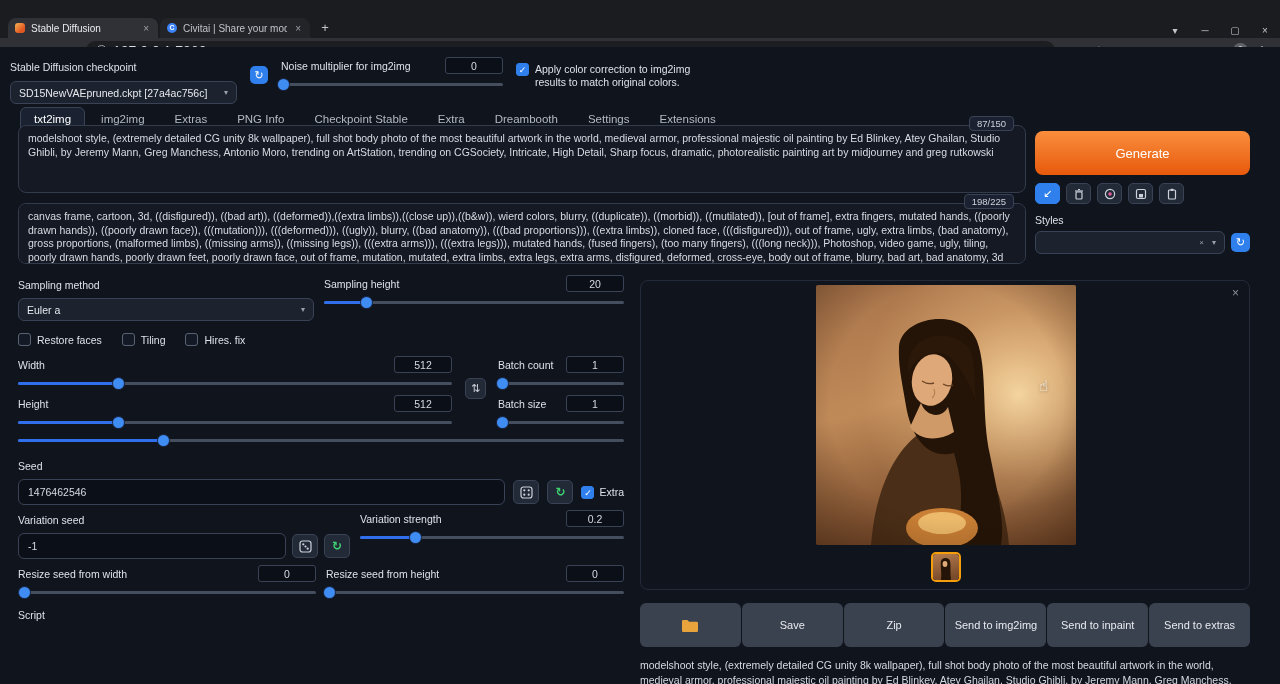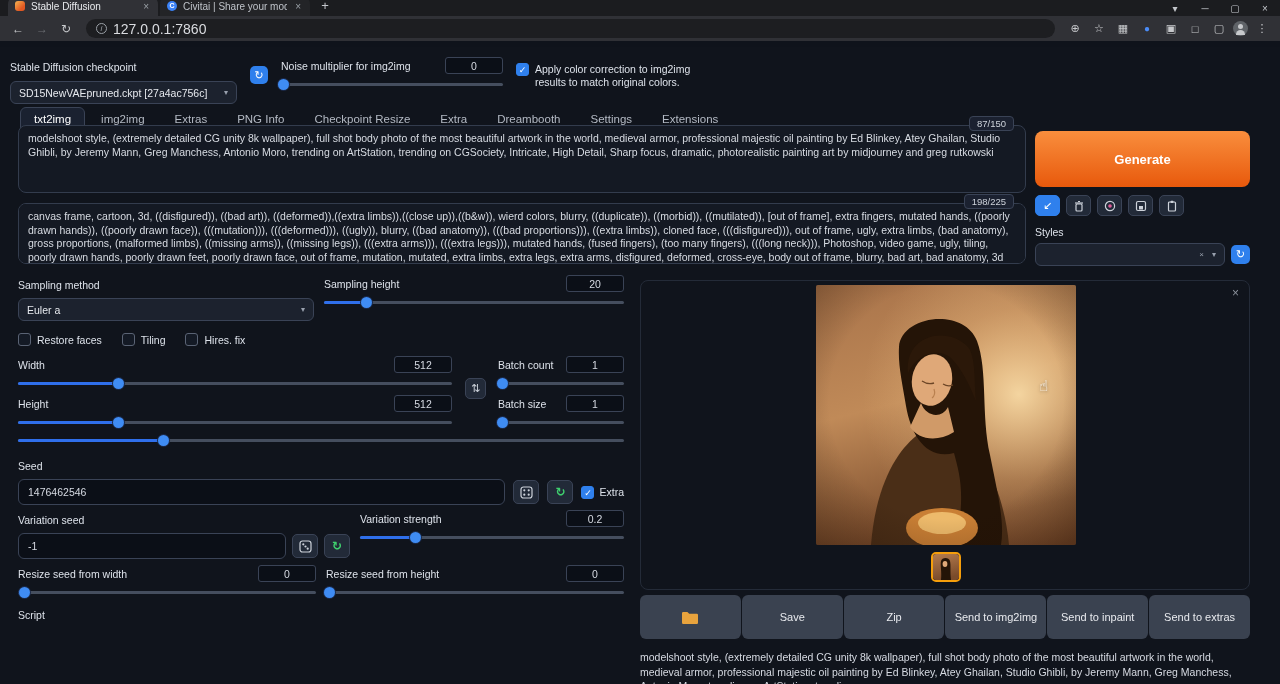--- a/index.html
+++ b/index.html
@@ -1,20 +1,20 @@
 <!DOCTYPE html>
 <html><head>
 <meta charset="utf-8">
 <style>
   *{box-sizing:border-box;margin:0;padding:0}
   html,body{background:#000;font-family:"Liberation Sans","DejaVu Sans",sans-serif}
   .screen{position:relative;width:1280px;height:684px;overflow:hidden;background:#0f131b}
 
   
-  .tabstrip{height:16px;background:#1b1c1f;display:flex;align-items:flex-end;padding-left:8px}
+  .tabstrip{height:38px;background:#1b1c1f;display:flex;align-items:flex-end;padding-left:8px}
   .btab{width:150px;height:20px;display:flex;align-items:center;gap:6px;padding:0 7px;font-size:10px;
         color:#bfc3c9;background:#232427;border-radius:8px 8px 0 0;margin-right:2px;cursor:pointer}
   .btab.active{background:#303136;color:#e8eaed}
   .btab .title{white-space:nowrap;overflow:hidden;flex:1}
   .tclose{font-size:10px;color:#9aa0a6;padding:0 2px}
   .favicon{width:10px;height:10px;border-radius:3px;flex:0 0 10px}
   .fav-sd{background:linear-gradient(135deg,#f5b553,#e25822 70%)}
   .fav-civ{background:#3b82f6;border-radius:50%;color:#fff;font-size:7px;line-height:10px;text-align:center;font-weight:700}
   .newtab{width:18px;height:18px;color:#c3c6cb;font-size:13px;line-height:18px;text-align:center;margin:0 0 1px 4px;cursor:pointer}
   .strip-spacer{flex:1}
@@ -73,22 +73,22 @@
            color:#d7dbe2;font-size:10.5px;line-height:13.5px;padding:6px 9px;resize:none;outline:none;
            font-family:"Liberation Sans","DejaVu Sans",sans-serif}
   textarea::-webkit-scrollbar{width:8px}
   textarea::-webkit-scrollbar-thumb{background:#3a4356;border-radius:4px}
   .ta-prompt{height:68px}
   .ta-neg{height:61px}
   .counter{position:absolute;top:-9px;right:12px;background:#1b2130;border:1px solid #3a4356;color:#cdd2da;
            font-size:9.5px;padding:1px 7px;border-radius:4px;z-index:2}
 
   .gencol{position:absolute;top:84px;right:30px;width:215px}
-  .generate{height:56px;width:100%;border:none;border-radius:8px;cursor:pointer;
-            background:linear-gradient(180deg,#f98e3d,#e8590c);color:#fff;font-weight:700;font-size:13px;
+  .generate{height:44px;width:100%;border:none;border-radius:8px;cursor:pointer;
+            background:linear-gradient(180deg,#f98e3d,#e8590c);color:#fff;font-weight:400;font-size:13px;
             font-family:inherit}
   .toolrow{display:flex;gap:6px;margin-top:8px}
   .toolrow .toolbtn{width:25px;height:21px}
   .toolrow .first{background:#2f80ed;border-color:#2f80ed;color:#fff;font-size:11px}
   .styles-label{margin-top:10px;display:block}
   .styles-row{display:flex;gap:6px;margin-top:5px;align-items:center}
   .styles-select{flex:1;color:#98a0ad}
   .styles-refresh{width:19px;height:19px}
 
   .settings{position:absolute;top:228px;left:18px;width:606px}
@@ -124,21 +124,21 @@
   .scriptblock{margin-top:7px}
 
   .output{position:absolute;top:233px;left:640px;width:610px}
   .gallery{position:relative;height:310px;border:1px solid #242b38;border-radius:8px}
   .genimg{position:absolute;left:175px;top:4px;width:260px;height:260px;cursor:pointer}
   .genimg svg{display:block;border-radius:2px}
   .gclose{position:absolute;top:5px;right:10px;color:#8b919b;font-size:12px;cursor:pointer}
   .thumb{position:absolute;left:290px;top:271px;width:30px;height:30px;border:2px solid #f59e0b;border-radius:5px;
          overflow:hidden;cursor:pointer;background:#000}
   .cursor{position:absolute;left:398px;top:96px;font-size:15px;color:#fff;text-shadow:0 1px 3px rgba(0,0,0,.7)}
-  .outbtns{display:flex;gap:1px;margin-top:5px}
+  .outbtns{display:flex;gap:1px;margin-top:13px}
   .obtn{flex:1;height:44px;background:#3a4250;border:none;border-radius:6px;color:#e8eaee;font-size:11px;
         line-height:14px;cursor:pointer;display:flex;align-items:center;justify-content:center;text-align:center;
         padding:0 6px;font-family:inherit}
   .caption{margin-top:11px;font-size:10.5px;line-height:14.5px;color:#d6dae2;max-height:34px;overflow:hidden}
 
   .greenic{color:#3fcf6e;font-size:12px;font-weight:700}
   .whiteic{color:#fff}
 </style>
 </head>
 <body>
@@ -213,21 +213,21 @@
         <span class="cb checked">✓</span>
         <span class="cc-label">Apply color correction to img2img results to match original colors.</span>
       </div>
     </div>
 
     <div class="tabnav">
       <span class="tab active">txt2img</span>
       <span class="tab">img2img</span>
       <span class="tab">Extras</span>
       <span class="tab">PNG Info</span>
-      <span class="tab">Checkpoint Resize</span>
+      <span class="tab">Checkpoint Stable</span>
       <span class="tab">Extra</span>
       <span class="tab">Dreambooth</span>
       <span class="tab">Settings</span>
       <span class="tab">Extensions</span>
     </div>
 
     <div class="prompts">
       <div class="ta-wrap">
         <span class="counter">87/150</span>
         <textarea class="ta-prompt" spellcheck="false" style="">modelshoot style, (extremely detailed CG unity 8k wallpaper), full shot body photo of the most beautiful artwork in the world, medieval armor, professional majestic oil painting by Ed Blinkey, Atey Ghailan, Studio Ghibli, by Jeremy Mann, Greg Manchess, Antonio Moro, trending on ArtStation, trending on CGSociety, Intricate, High Detail, Sharp focus, dramatic, photorealistic painting art by midjourney and greg rutkowski</textarea>

